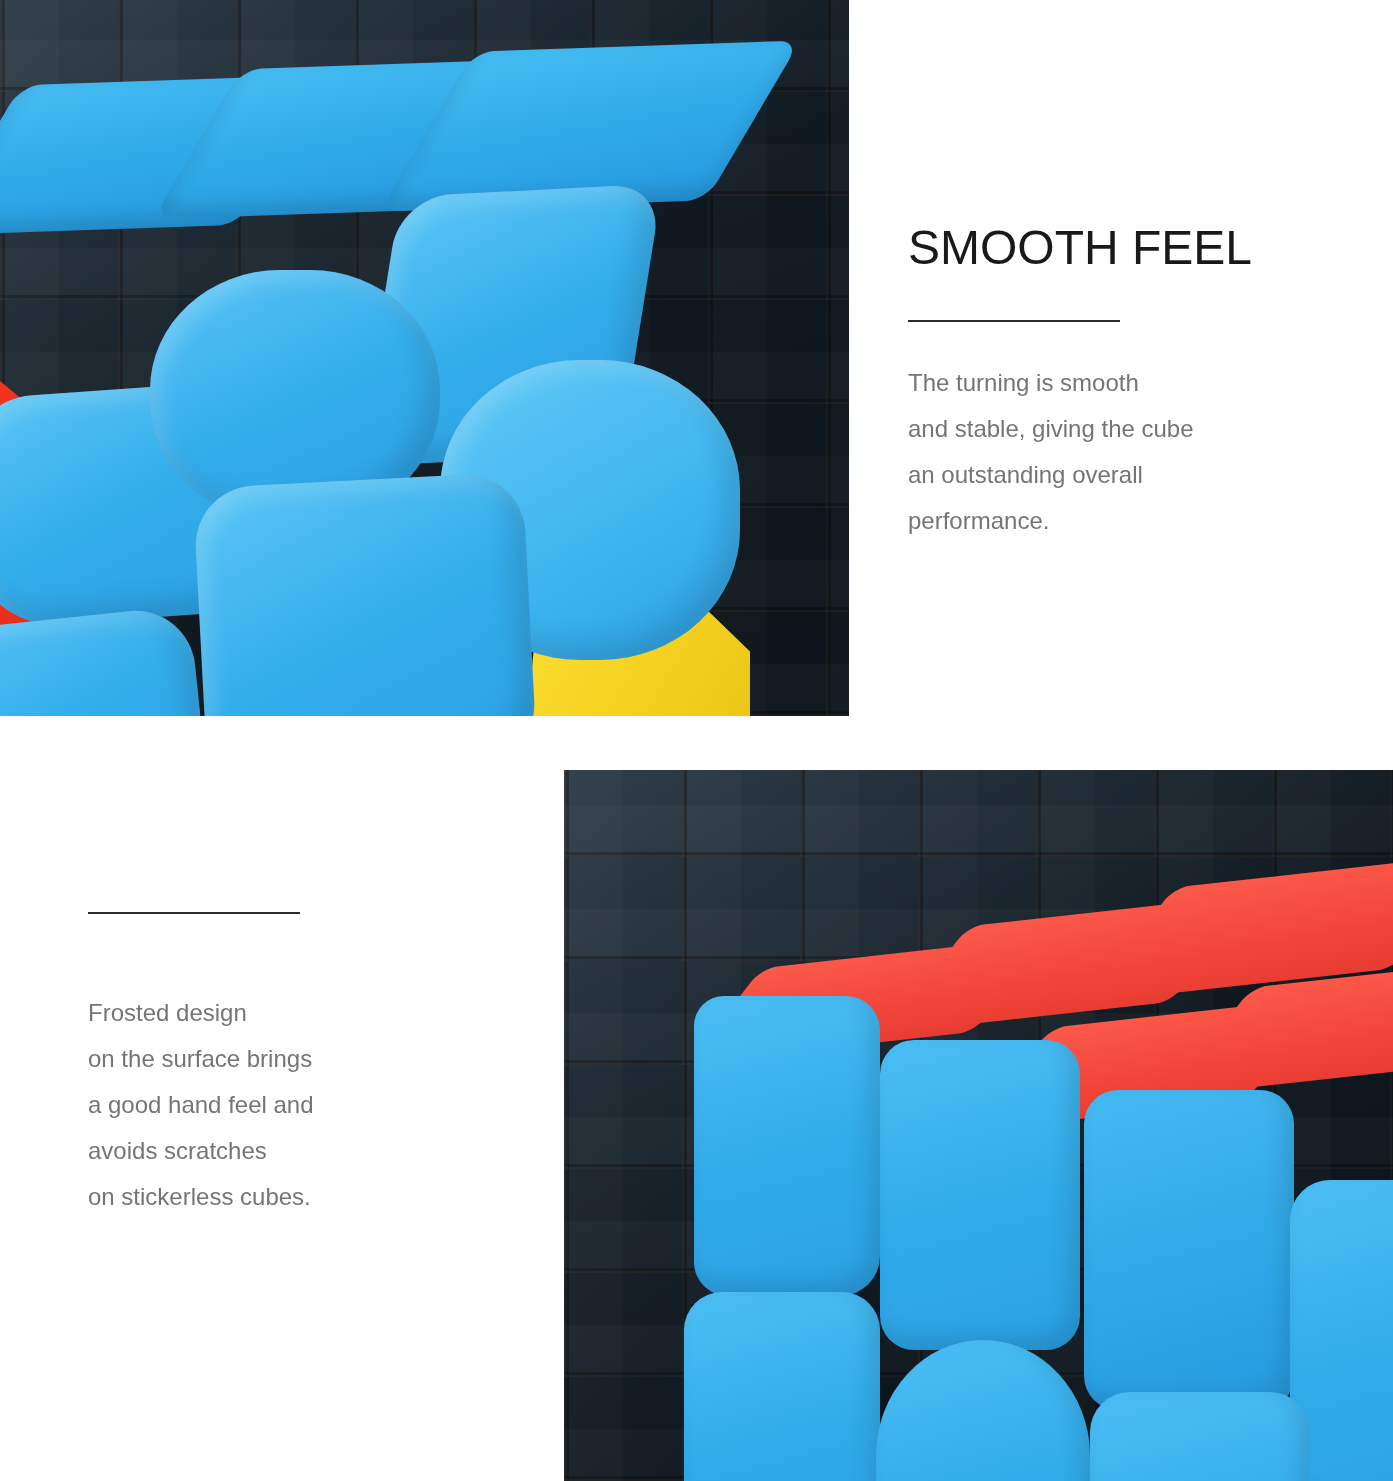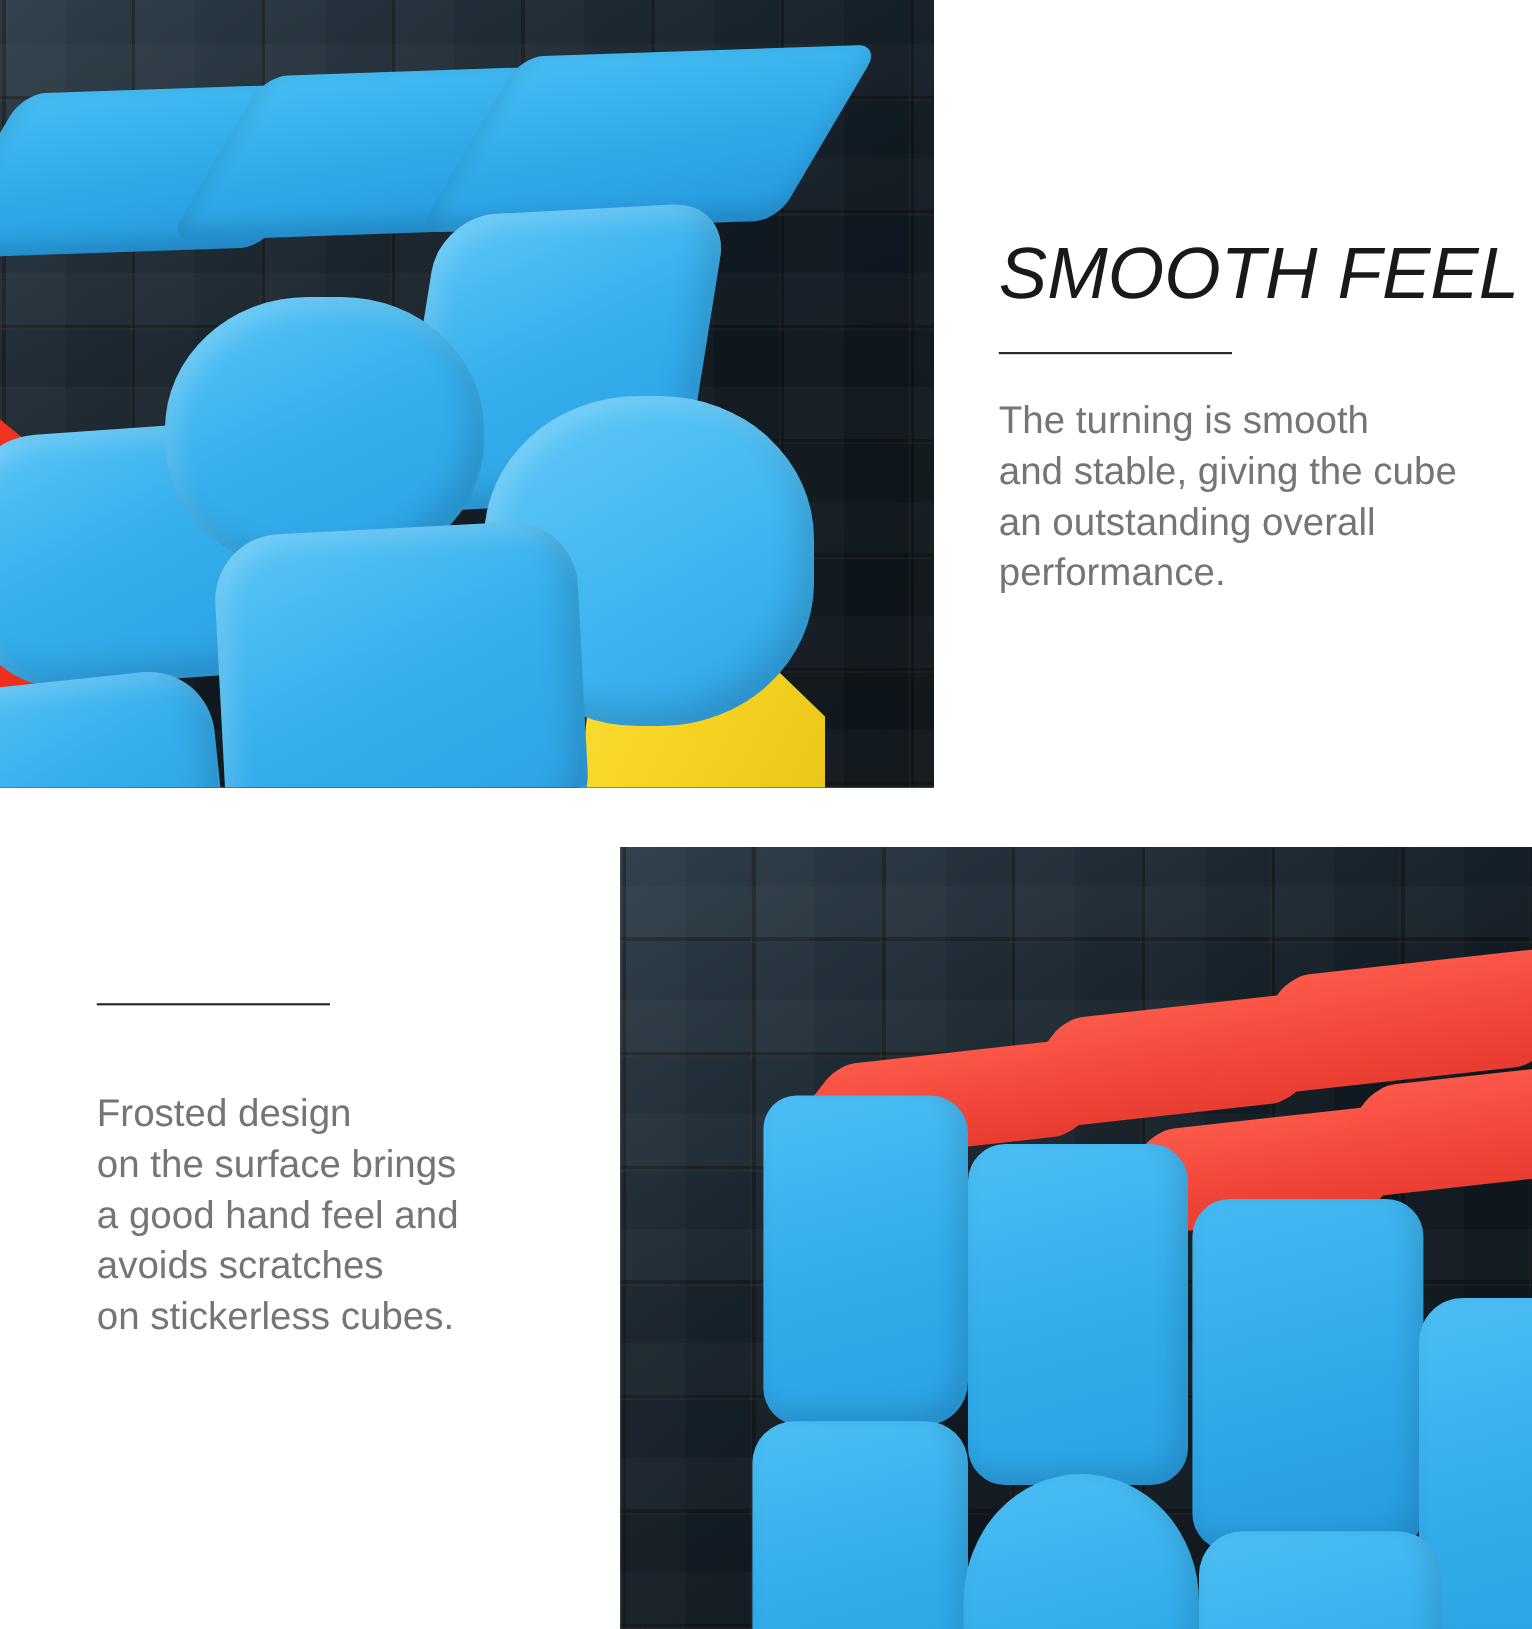--- a/index.html
+++ b/index.html
@@ -170,40 +170,39 @@
   }
   .block-frosted {
     position: absolute;
     left: 88px;
     top: 876px;
     width: 420px;
   }
 
   .feature-title {
     font-family: "Liberation Sans", sans-serif;
-    font-size: 66px;
+    font-size: 48px;
     line-height: 68px;
     font-weight: 400;
     letter-spacing: 0px;
     color: #191919;
     margin: 0;
     white-space: pre-line;
-    font-style: italic;
   }
   .title-rule {
     width: 212px;
     height: 2px;
     background: #2b2b2b;
     margin-top: 38px;
   }
   .block-frosted .title-rule { margin-top: 36px; }
 
   .feature-body {
     font-family: "Liberation Sans", sans-serif;
-    font-size: 35px;
+    font-size: 24px;
     line-height: 46px;
     font-weight: 400;
     color: #757575;
     margin: 0;
     white-space: pre-line;
   }
   .block-smooth .feature-body { margin-top: 38px; }
   .block-frosted .feature-body { margin-top: 76px; }
 </style>
 </head>

